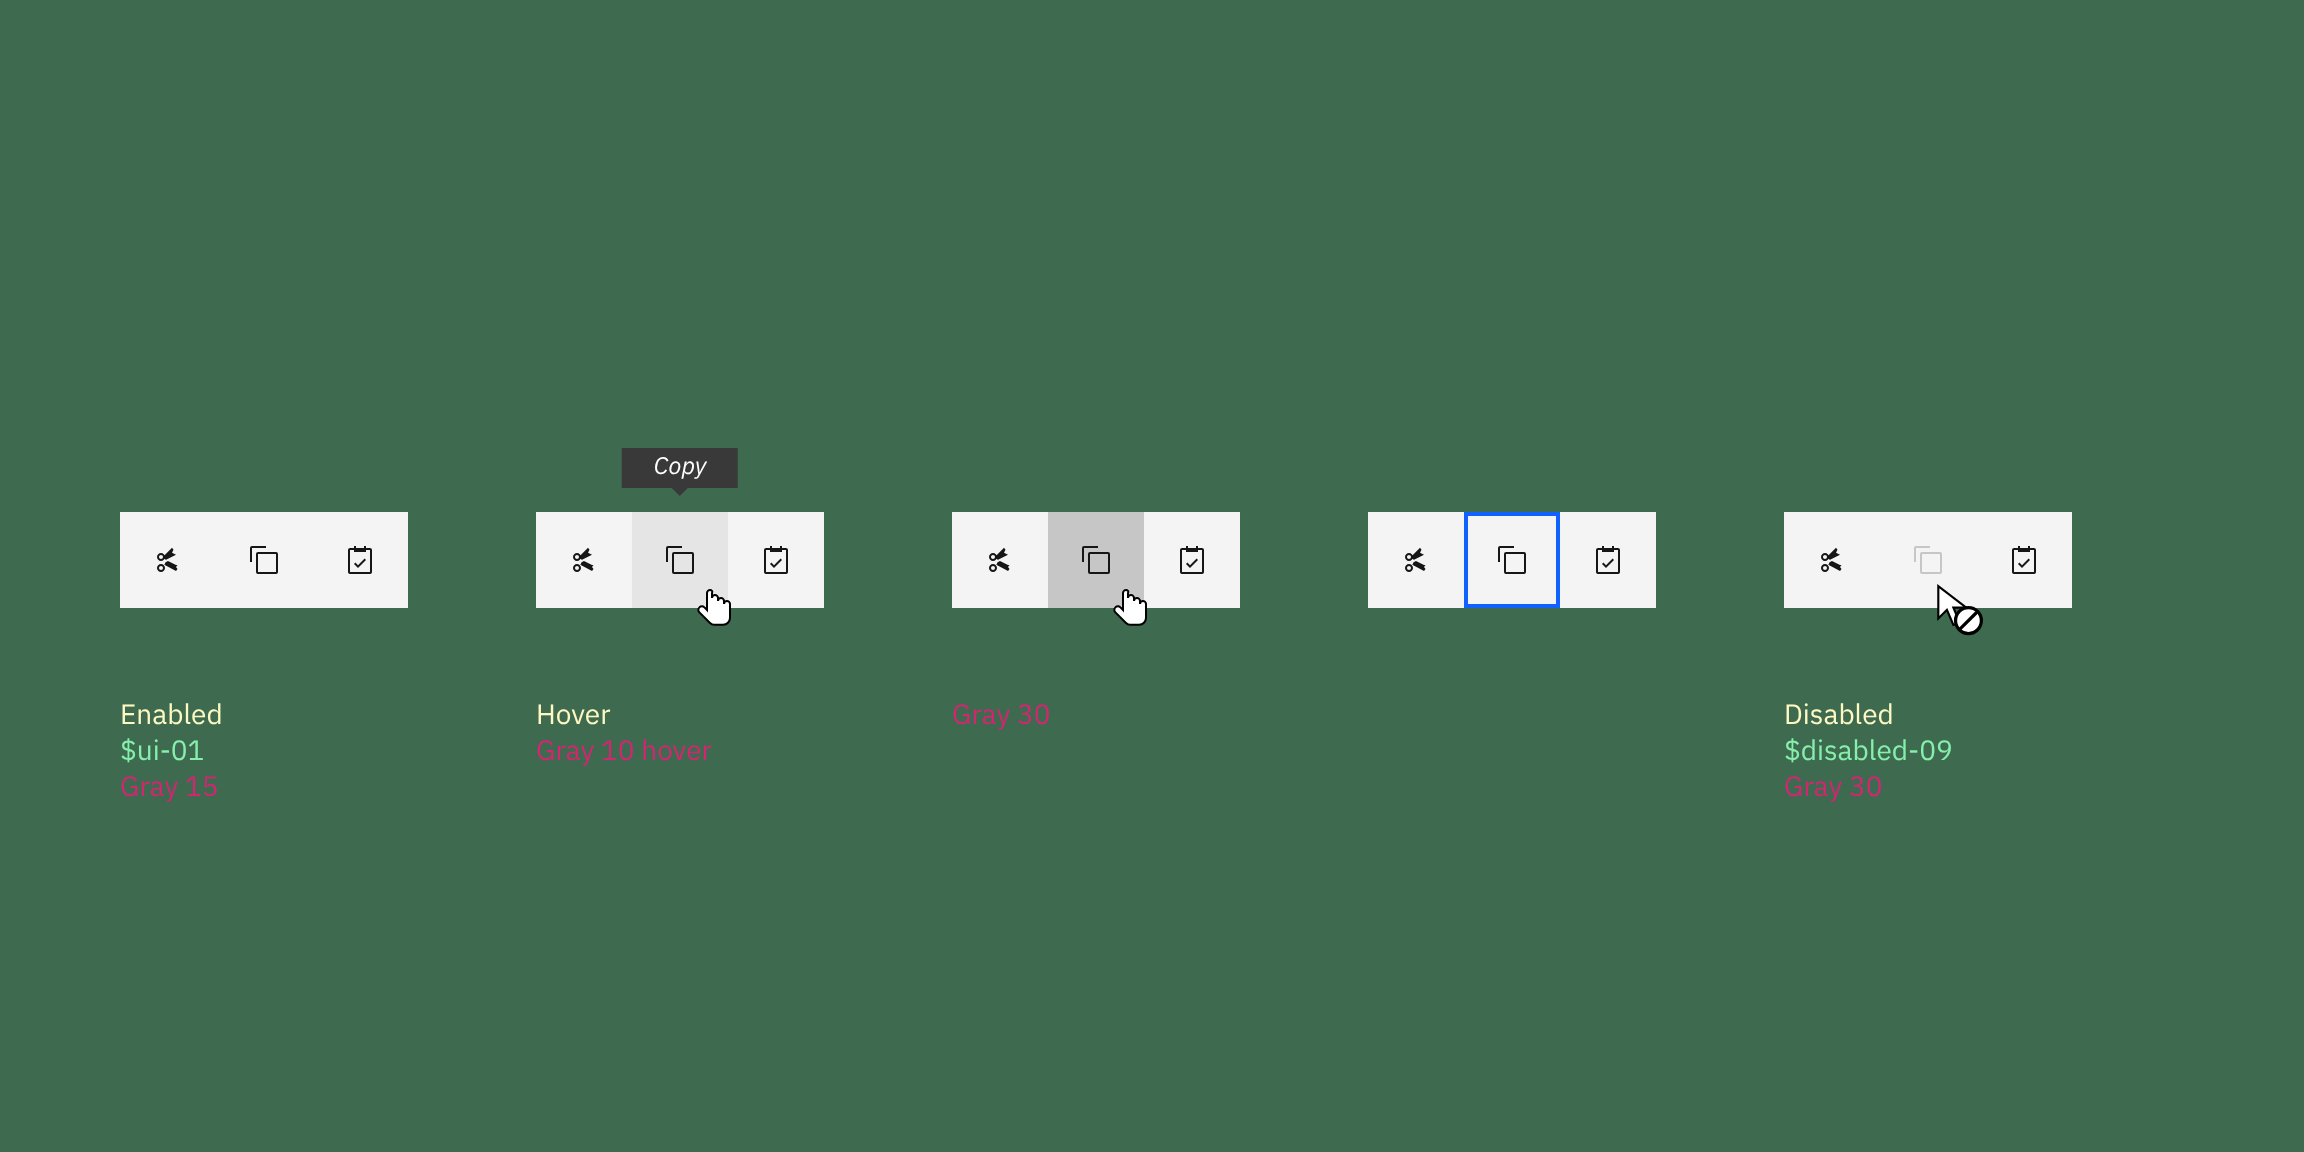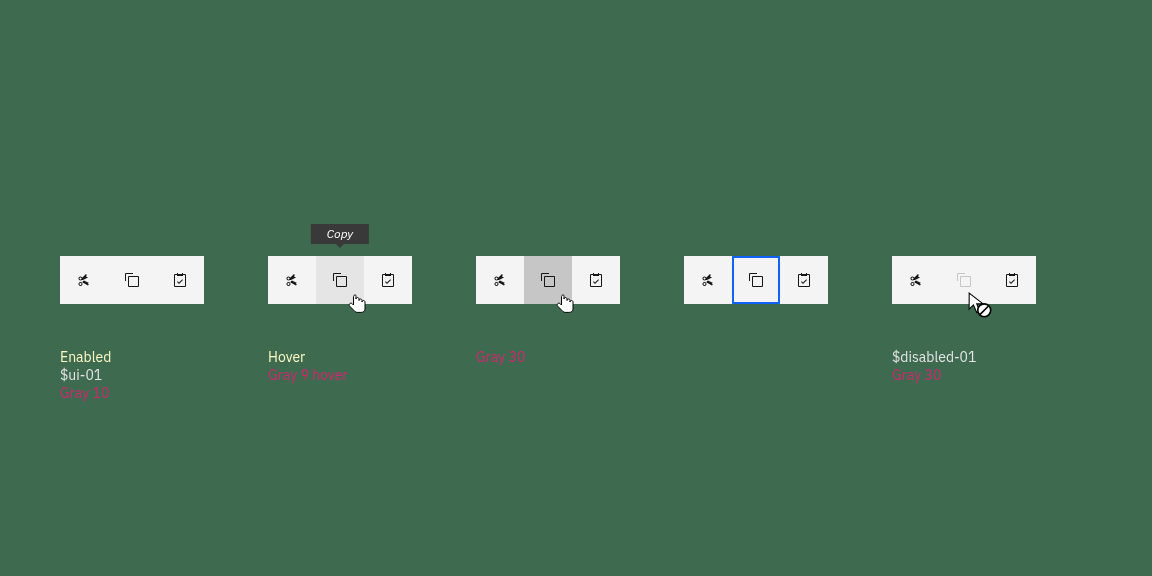--- a/index.html
+++ b/index.html
@@ -65,21 +65,21 @@
     transform:translateX(-50%);
     border:4px solid transparent;
     border-top-color:#393939;
   }
   .labels {
     margin-top:18px;
     font-size:14px;
     line-height:18px;
   }
   .labels .title { color:#fef9c3; font-weight:400; }
-  .labels .token { color:#e5e5e5; }
+  .labels .token { color:#86efac; }
   .labels .colorname { color:#d12771; }
   .cursor {
     position:absolute;
     width:20px; height:24px;
     pointer-events:none;
   }
 </style>
 </head>
 <body>
 
@@ -130,21 +130,21 @@
         <div class="btn">
             <svg viewBox="0 0 32 32">
               <use href="#ico-paste"></use>
             </svg>
           </div>
       </div>
     </div>
     <div class="labels">
       <div class="title">Enabled</div>
       <div class="token">$ui-01</div>
-      <div class="colorname">Gray 10</div>
+      <div class="colorname">Gray 15</div>
     </div>
   </div>
 
   <div class="state-col">
     <div class="toolbar-wrap">
       <div class="tooltip">Copy</div>
       <div class="toolbar">
         <div class="btn">
             <svg viewBox="0 0 32 32">
               <use href="#ico-cut"></use>
@@ -160,21 +160,21 @@
               <use href="#ico-paste"></use>
             </svg>
           </div>
       </div>
       <svg class="cursor" style="left:80px; top:38px;" viewBox="0 0 20 24">
           <use href="#cursor-hand"></use>
         </svg>
     </div>
     <div class="labels">
       <div class="title">Hover</div>
-      <div class="colorname">Gray 9 hover</div>
+      <div class="colorname">Gray 10 hover</div>
     </div>
   </div>
 
   <div class="state-col">
     <div class="toolbar-wrap">
       <div class="toolbar">
         <div class="btn">
             <svg viewBox="0 0 32 32">
               <use href="#ico-cut"></use>
             </svg>
@@ -238,18 +238,19 @@
             <svg viewBox="0 0 32 32">
               <use href="#ico-paste"></use>
             </svg>
           </div>
       </div>
       <svg class="cursor" style="left:76px; top:36px; width:26px; height:28px;" viewBox="0 0 24 26">
           <use href="#cursor-nodrop"></use>
         </svg>
     </div>
     <div class="labels">
-      <div class="token">$disabled-01</div>
+      <div class="title">Disabled</div>
+      <div class="token">$disabled-09</div>
       <div class="colorname">Gray 30</div>
     </div>
   </div>
 
 </div>
 
 </body></html>

